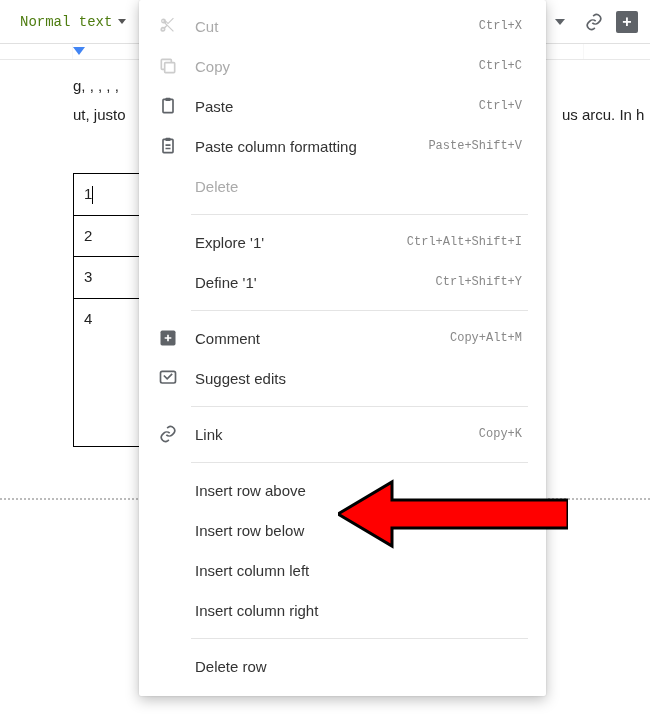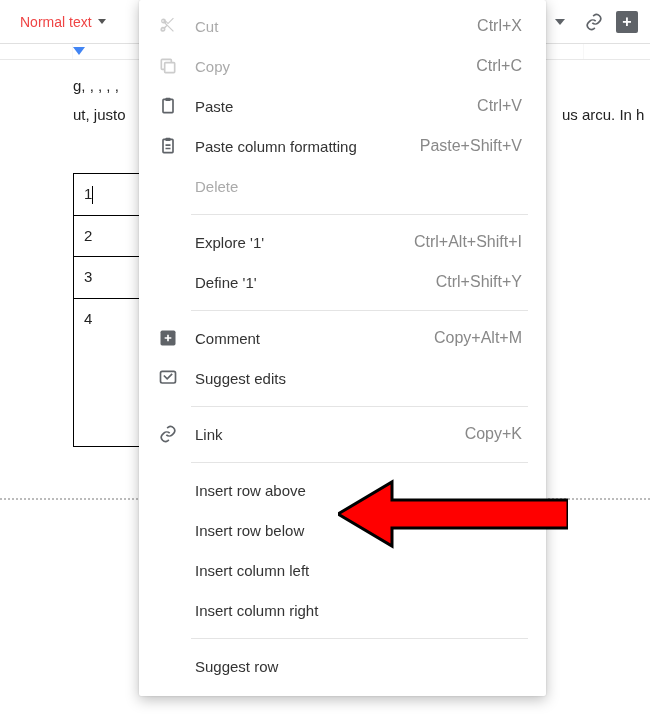--- a/index.html
+++ b/index.html
@@ -19,22 +19,23 @@
       padding: 0 12px;
       gap: 8px;
     }
     .style-dropdown {
       display: flex;
       align-items: center;
       gap: 6px;
       padding: 4px 8px;
       border-radius: 3px;
       font-size: 14px;
-      color: #ef4444;
+      color: #4d7c0f;
       cursor: pointer;
+      font-family: Liberation Mono, monospace;
     }
     .chev-down {
       width: 0;
       height: 0;
       border-left: 4px solid transparent;
       border-right: 4px solid transparent;
       border-top: 5px solid #555;
     }
     .toolbar-right {
       margin-left: auto;
@@ -166,21 +167,22 @@
       display: flex;
       align-items: center;
       justify-content: center;
       color: #5f6368;
     }
     .mi.disabled .mi-ic { color: #ccc; }
     .mi-ic.no-icon { }
     .mi-label { flex: 1; }
     .mi-shortcut {
       color: #888;
-      font-size: 16px;
+      font-size: 12px;
+      font-family: Liberation Mono, monospace;
     }
     .sep {
       height: 1px;
       background: #e4e4e4;
       margin: 8px 18px 7px 52px;
     }
 
     
     .arrow {
       position: absolute;
@@ -367,21 +369,21 @@
     </div>
     <div class="mi">
       <span class="mi-ic no-icon"></span>
       <span class="mi-label">Insert column right</span>
     </div>
 
     <div class="sep"></div>
 
     <div class="mi">
       <span class="mi-ic no-icon"></span>
-      <span class="mi-label">Suggest row</span>
+      <span class="mi-label">Delete row</span>
     </div>
 
     <div style="height:10px"></div>
   </div>
 </div>
 
 <div class="arrow">
   <svg viewBox="0 0 230 72">
     <polygon points="0,36 54,4 54,22 230,22 230,50 54,50 54,68" fill="#ff0000" stroke="#000" stroke-width="3"></polygon>
   </svg>

